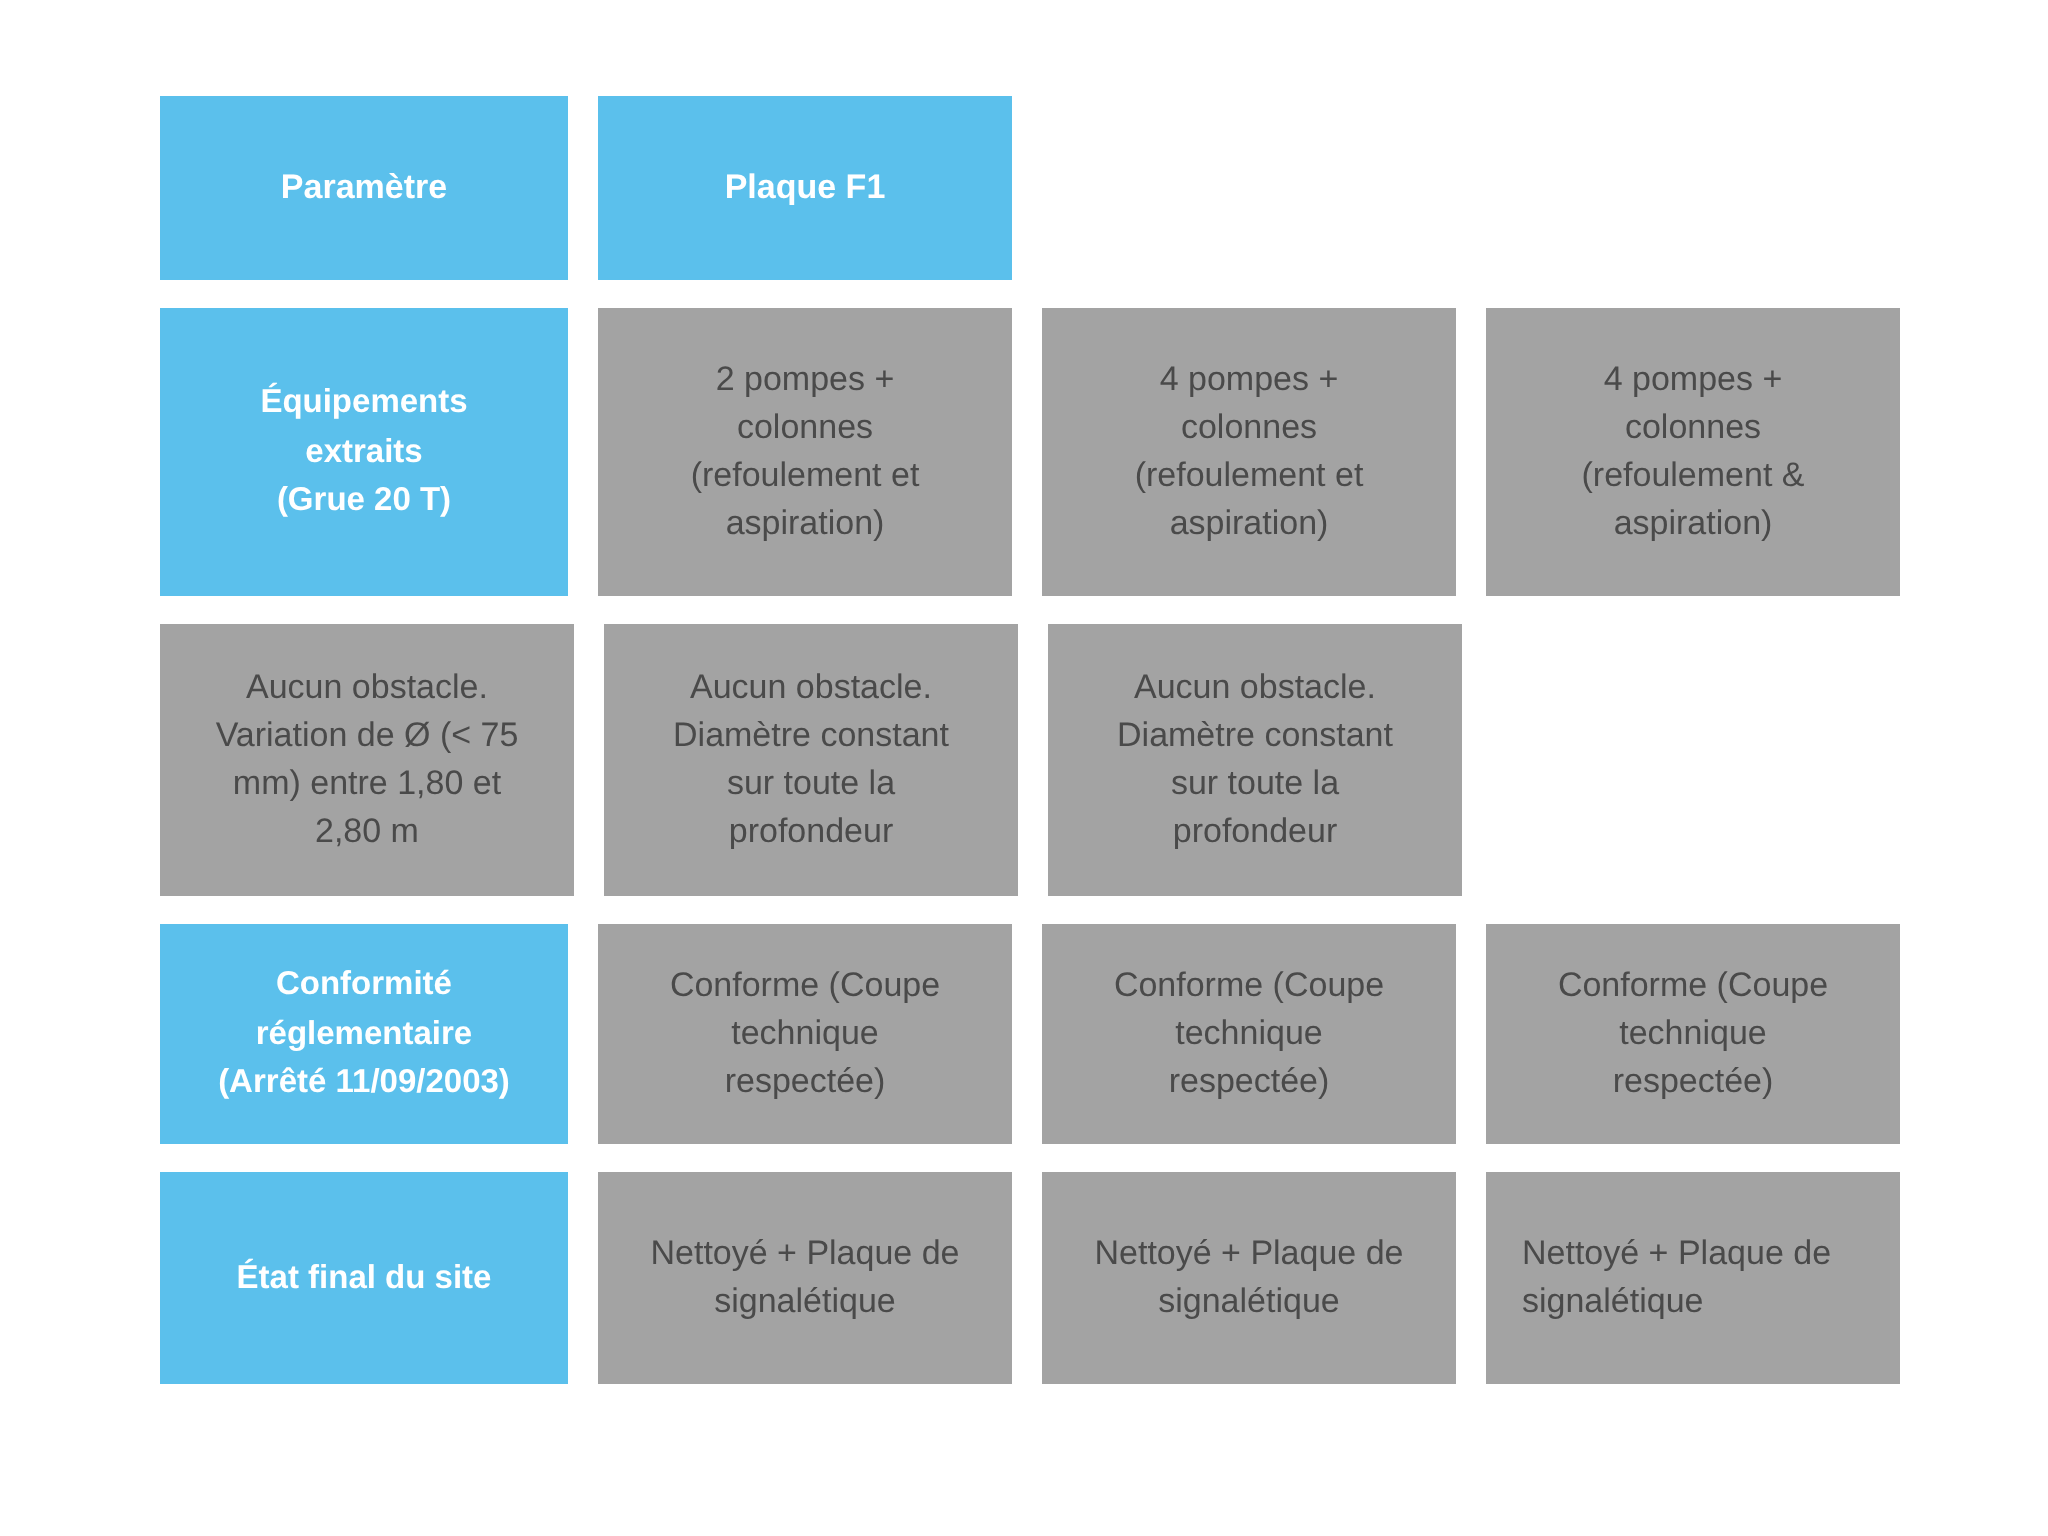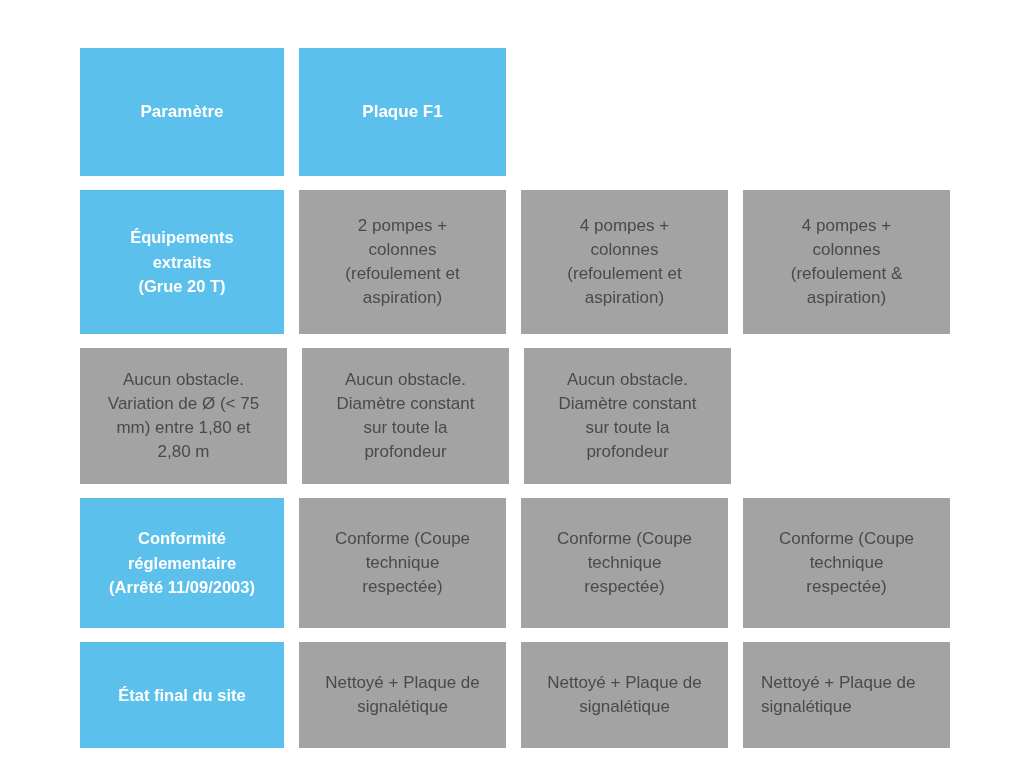--- a/index.html
+++ b/index.html
@@ -40,21 +40,21 @@
   
   .col-param { width: 204px; flex: 0 0 204px; }
   .col-f     { width: 207px; flex: 0 0 207px; }
 
   
   .row-header .cell {
     background: #5bc0ec;
     color: #ffffff;
     font-weight: bold;
     font-size: 17px;
-    height: 128px;
+    height: 92px;
   }
 
   
   .cell-param {
     background: #5bc0ec;
     color: #ffffff;
     font-weight: bold;
     font-size: 16.5px;
     line-height: 1.48;
   }
@@ -69,21 +69,21 @@
 
   .cell-value.align-left {
     justify-content: flex-start;
     text-align: left;
     padding-left: 18px;
   }
 
   
   .row-r1 .cell { height: 144px; }
   .row-r2 .cell { height: 136px; }
-  .row-r3 .cell { height: 130px; }
+  .row-r3 .cell { height: 110px; }
   .row-r4 .cell { height: 106px; }
 </style>
 </head>
 <body>
 
 <div id="table-wrap">
 
   <div class="row row-header">
     <div class="cell col-param">Paramètre</div>
     <div class="cell col-f">Plaque F1</div>

